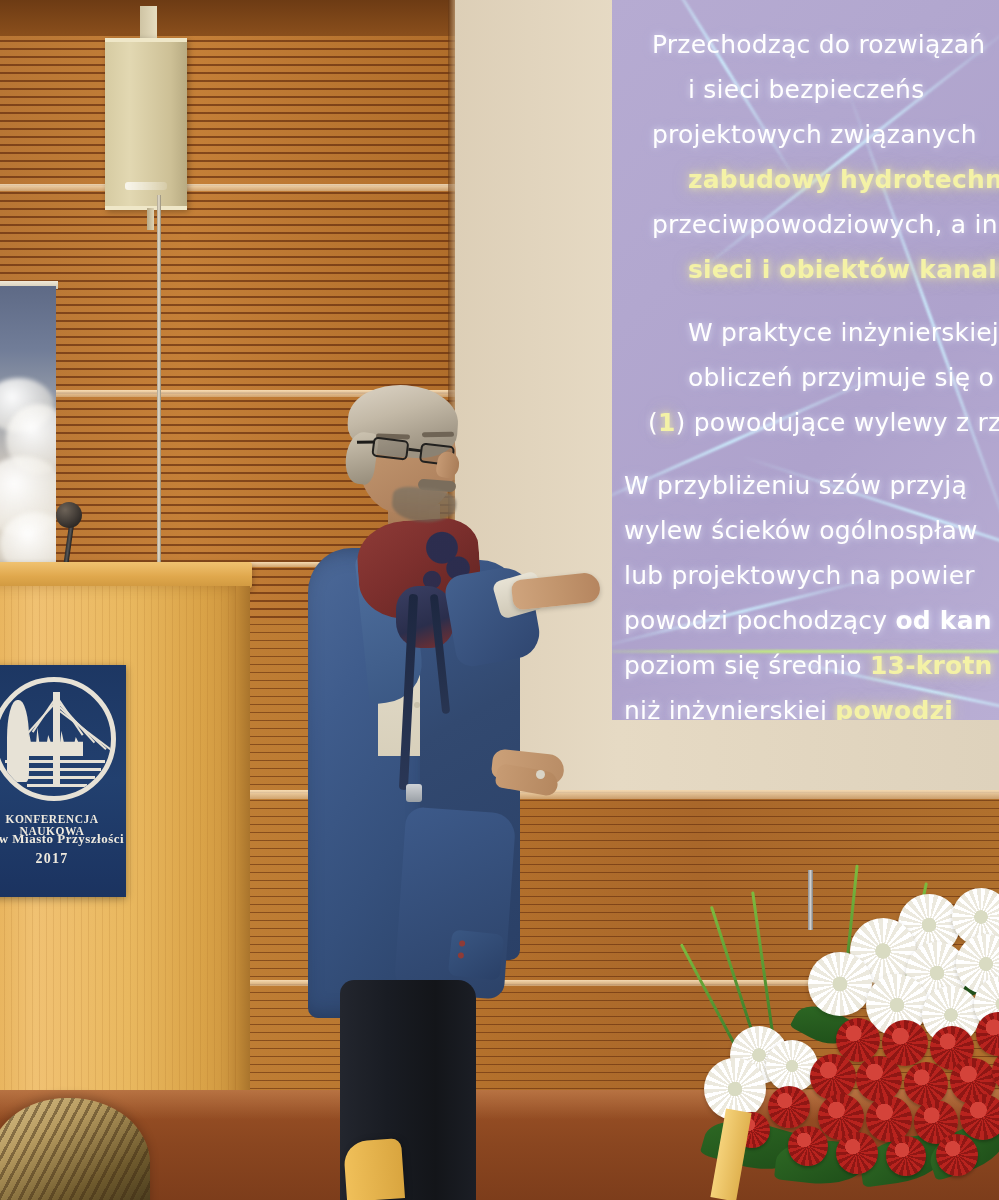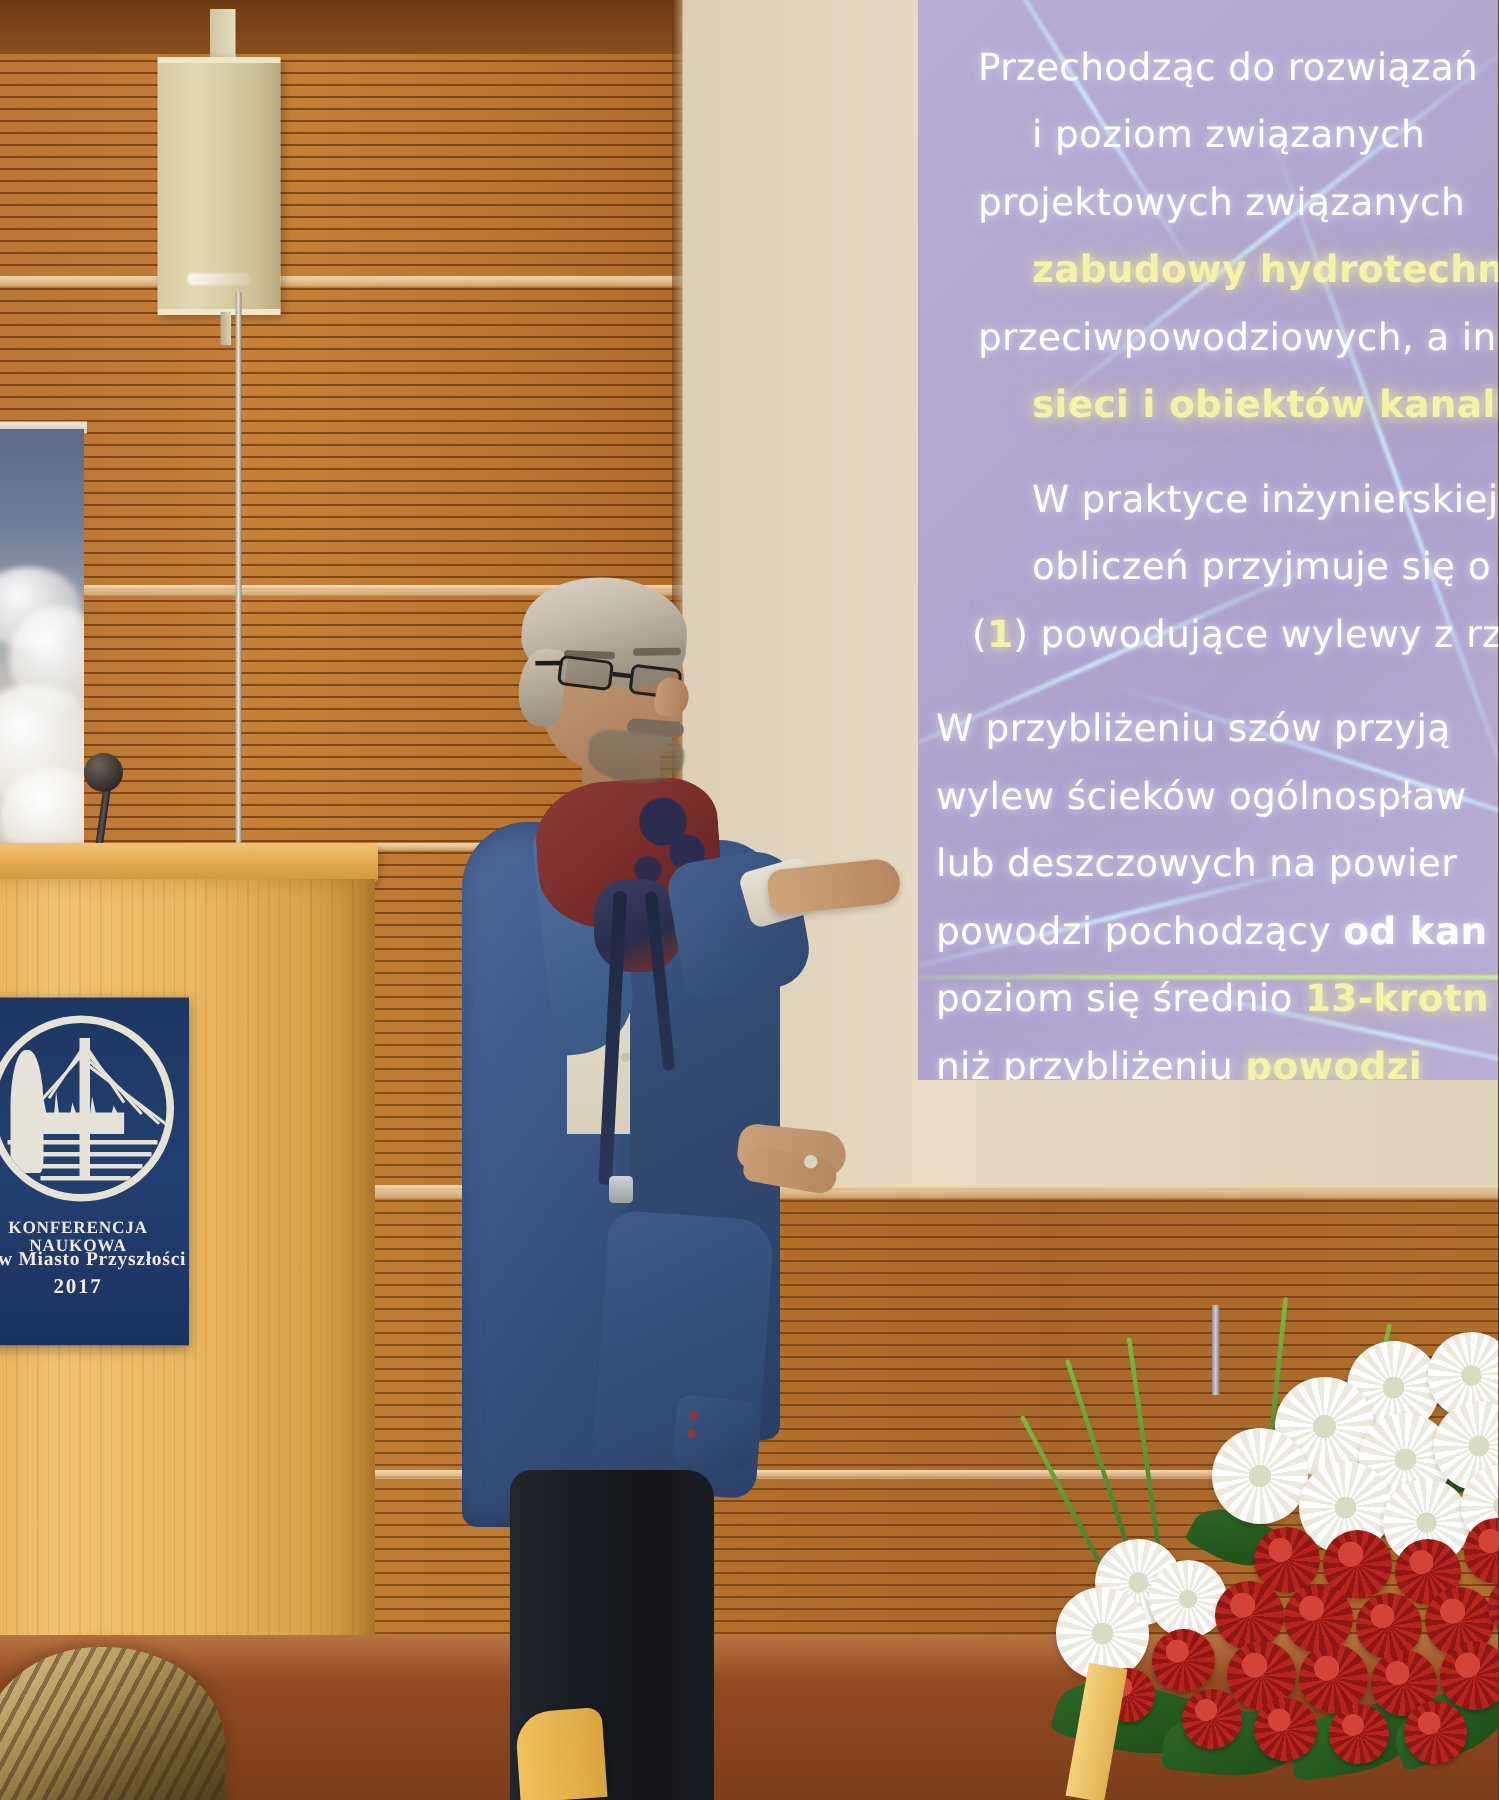--- a/index.html
+++ b/index.html
@@ -470,36 +470,36 @@
     <div class="beam" style="left:-40px;top:60px;width:300px;transform:rotate(58deg);"></div>
     <div class="beam" style="left:30px;top:150px;width:420px;transform:rotate(-38deg);"></div>
     <div class="beam" style="left:60px;top:320px;width:520px;transform:rotate(70deg);"></div>
     <div class="beam" style="left:-60px;top:440px;width:360px;transform:rotate(-24deg);"></div>
     <div class="beam" style="left:120px;top:520px;width:420px;transform:rotate(18deg);"></div>
     <div class="beam" style="left:-20px;top:610px;width:300px;transform:rotate(-14deg);"></div>
     <div class="beam" style="left:140px;top:690px;width:360px;transform:rotate(12deg);"></div>
     <div class="greenline"></div>
     <div class="slide-text" id="slide-text">
         <div class="sline ind1"><span>Przechodząc do rozwiązań</span></div>
-        <div class="sline ind2"><span>i poziom związanych</span></div>
+        <div class="sline ind2"><span>i sieci bezpieczeńs</span></div>
         <div class="sline ind1"><span>projektowych związanych</span></div>
         <div class="sline ind2"><span class="hl">zabudowy hydrotechnicz</span></div>
         <div class="sline ind1"><span>przeciwpowodziowych, a in</span></div>
         <div class="sline ind2"><span class="hl">sieci i obiektów kanaliza</span></div>
         <div class="gap"></div>
         <div class="sline ind2"><span>W praktyce inżynierskiej</span></div>
         <div class="sline ind2"><span>obliczeń przyjmuje się o</span></div>
         <div class="sline ind5"><span>(</span><span class="hl">1</span><span>) powodujące wylewy z rz</span></div>
         <div class="gap"></div>
         <div class="sline ind6"><span>W przybliżeniu szów przyją</span></div>
         <div class="sline ind6"><span>wylew ścieków ogólnospław</span></div>
-        <div class="sline ind6"><span>lub deszczowych na powier</span></div>
+        <div class="sline ind6"><span>lub projektowych na powier</span></div>
         <div class="sline ind6"><span>powodzi pochodzący </span><span class="wb">od kan</span></div>
         <div class="sline ind6"><span>poziom się średnio </span><span class="hl">13-krotn</span></div>
-        <div class="sline ind6"><span>niż przybliżeniu </span><span class="hl">powodzi</span></div>
+        <div class="sline ind6"><span>niż inżynierskiej </span><span class="hl">powodzi</span></div>
       </div>
   </div>
 
   <div class="speaker-mount"></div>
   <div class="speaker-box">
     <div class="speaker-logo"></div>
   </div>
   <div class="speaker-stem"></div>
   <div class="pole-low"></div>
 

